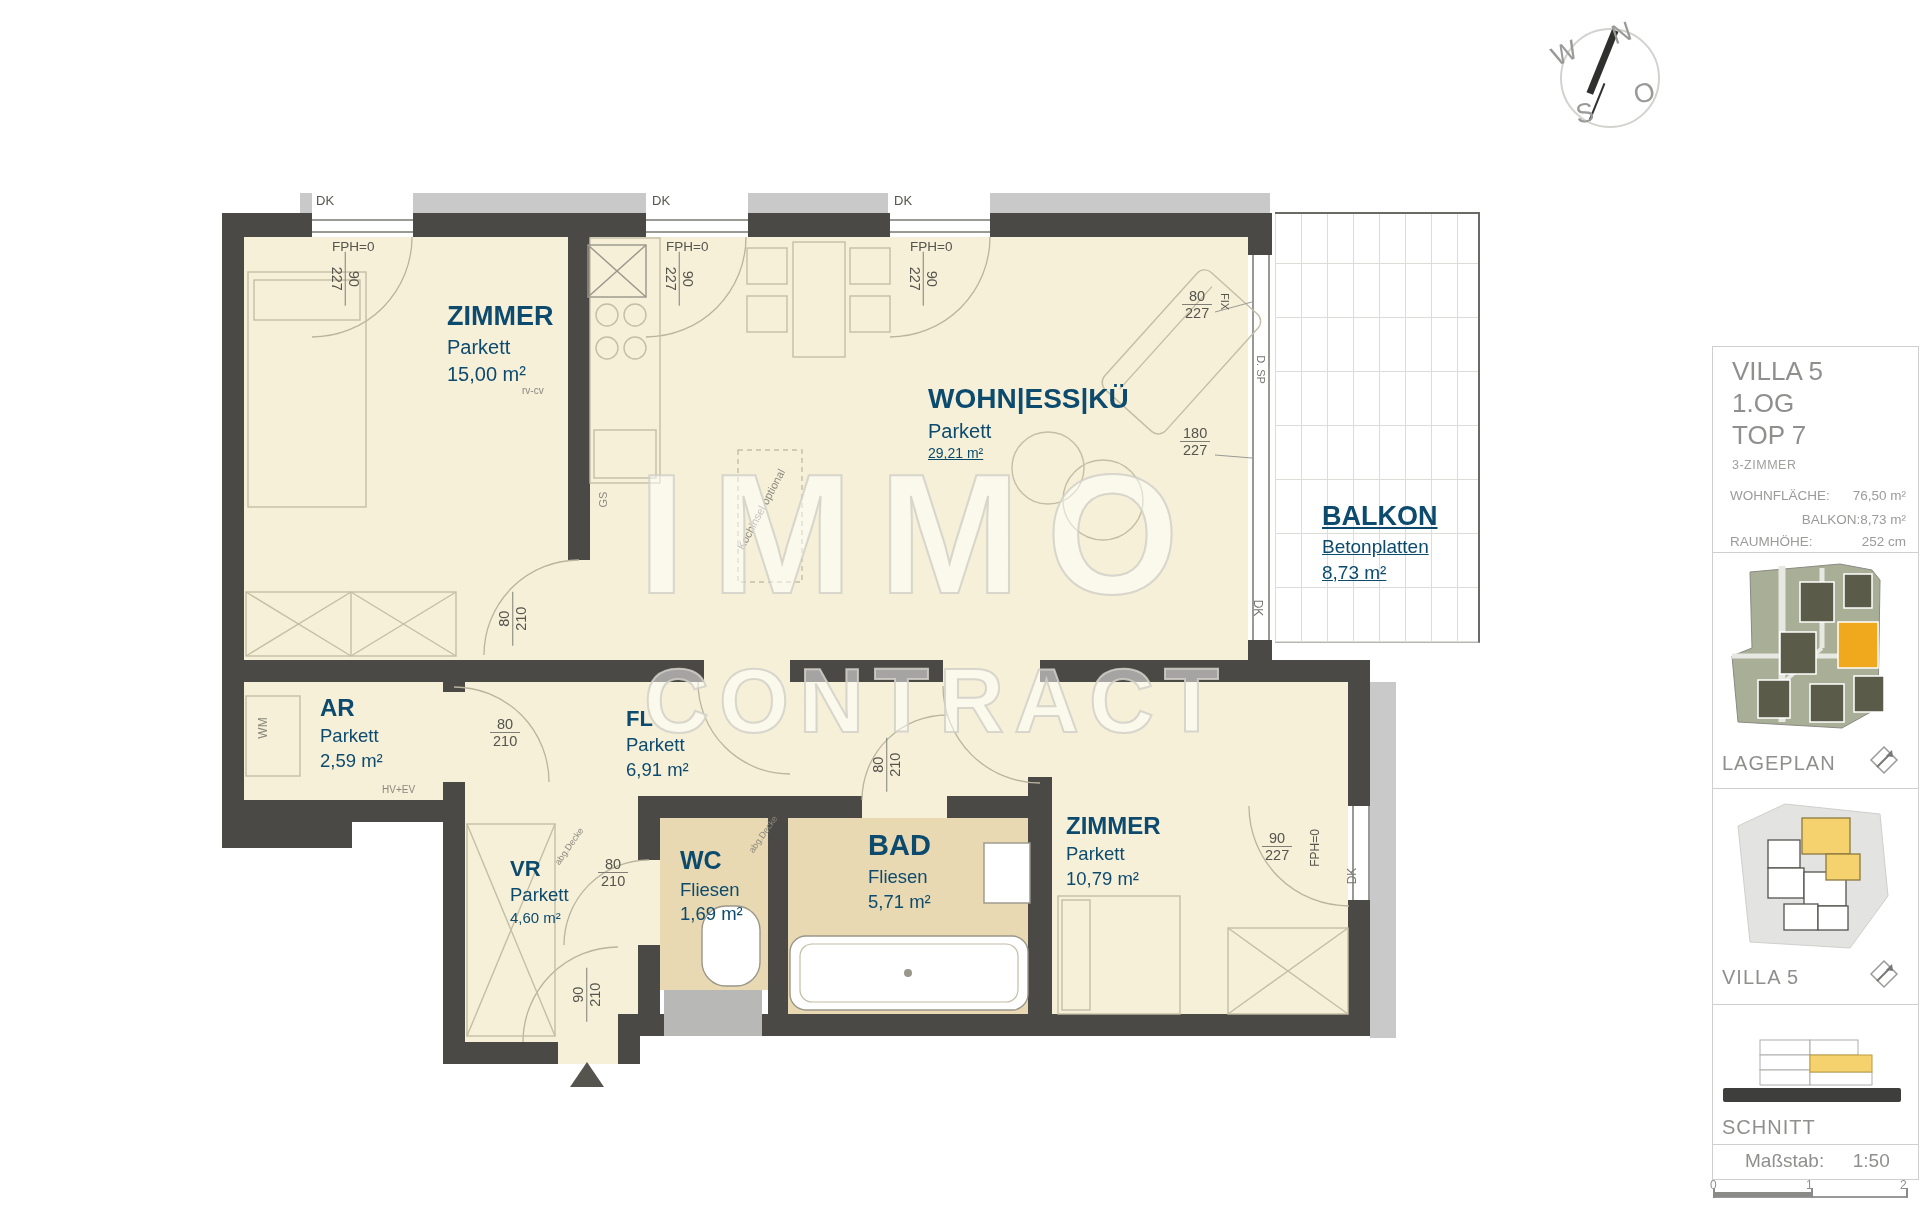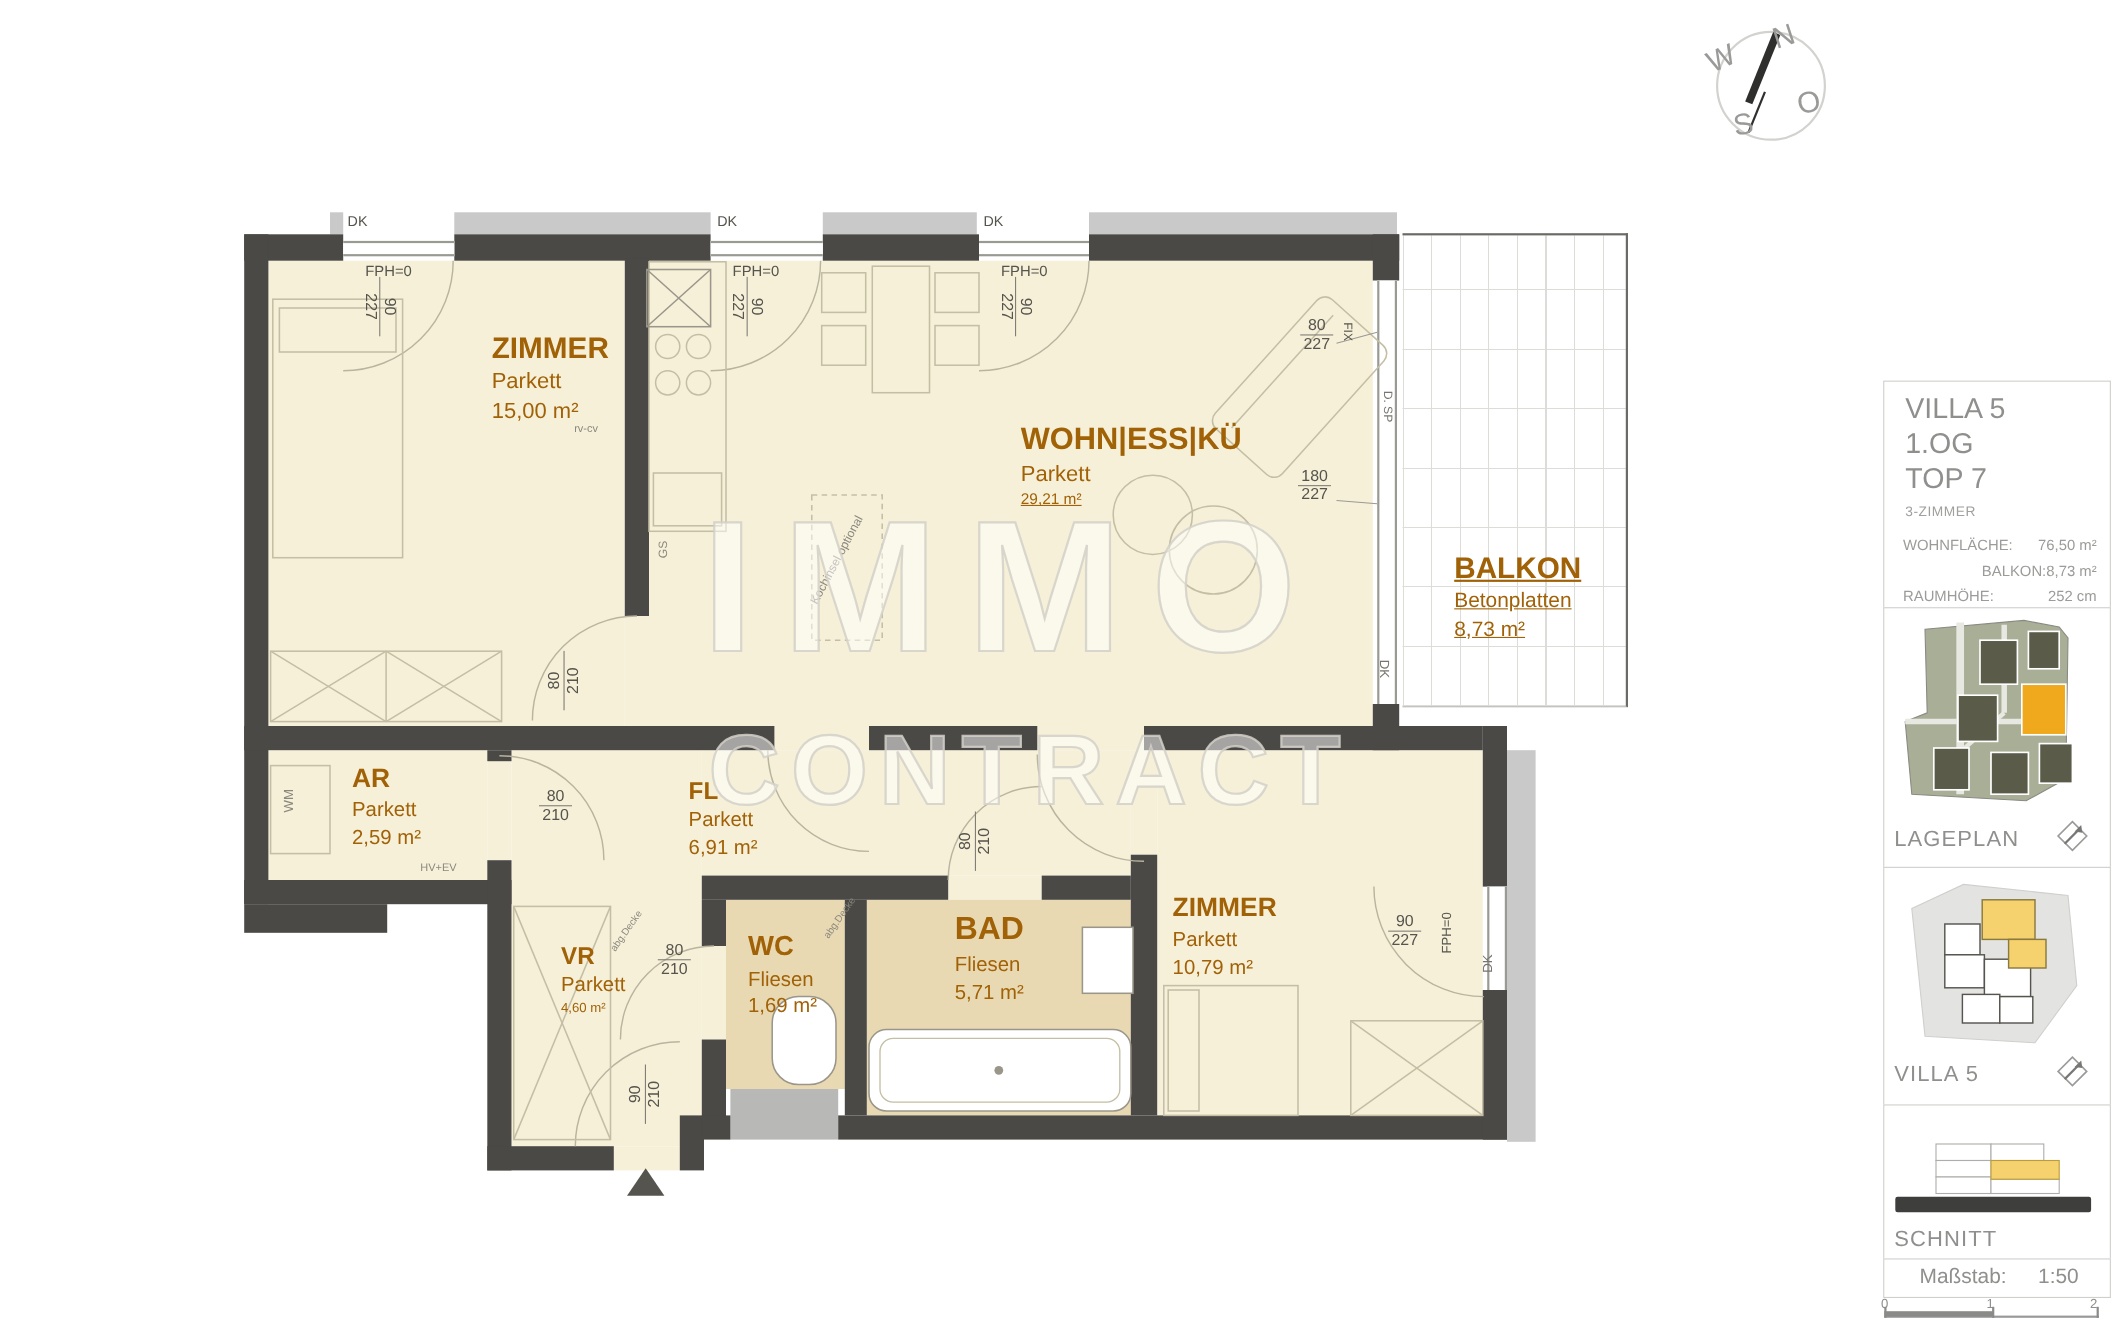--- a/index.html
+++ b/index.html
@@ -9,21 +9,21 @@
   .gband{position:absolute;background:#c9c9c9;z-index:2;}
   .cream{position:absolute;background:#f6f0d9;z-index:1;}
   .tan{position:absolute;background:#e9d9b2;z-index:1;}
   .niche{position:absolute;background:#b8b8b6;z-index:2;}
   .winH{position:absolute;background:#fff;border-top:2px solid #9a9a94;border-bottom:2px solid #9a9a94;z-index:4;}
   .winV{position:absolute;background:#fff;border-left:2px solid #9a9a94;border-right:2px solid #9a9a94;z-index:4;}
   .balcony{position:absolute;left:1275px;top:212px;width:203px;height:428px;z-index:1;
     background:repeating-linear-gradient(90deg,#dcdcd8 0 1px,transparent 1px 26px),
                repeating-linear-gradient(0deg,#dcdcd8 0 1px,transparent 1px 54px),#fff;
     border-top:2px solid #6a6a66;border-right:2px solid #6a6a66;border-bottom:1px solid #b5b5b1;}
-  .roomlbl{position:absolute;color:#a16207;line-height:1.34;z-index:6;}
+  .roomlbl{position:absolute;color:#0c4a6e;line-height:1.34;z-index:6;}
   .roomlbl .rn{font-weight:bold;display:block;}
   .roomlbl .rl{display:block;}
   .dim{position:absolute;color:#55544d;z-index:6;line-height:1.1;}
   .hfrac,.vfrac{position:absolute;font-size:14.5px;line-height:1.12;color:#55544d;text-align:center;z-index:6;transform-origin:center;}
   .hfrac .t,.vfrac .t{display:block;border-bottom:1px solid #807f77;padding:0 3px;}
   .hfrac .b,.vfrac .b{display:block;padding:0 3px;}
   .tiny{position:absolute;color:#8a887e;z-index:6;line-height:1;transform-origin:center;}
   .wmk{position:absolute;z-index:8;font-weight:bold;color:rgba(255,255,255,0.5);
     -webkit-text-stroke:2px rgba(210,208,200,0.85);white-space:nowrap;pointer-events:none;}
   svg.overlay{position:absolute;left:0;top:0;z-index:5;pointer-events:none;}
@@ -227,21 +227,21 @@
     <span class="rl" style="font-size:18.5px;">2,59 m²</span>
   </div>
   <div class="roomlbl" style="left:626px;top:704px;">
     <span class="rn" style="font-size:22px;">FL</span>
     <span class="rl" style="font-size:18.5px;">Parkett</span>
     <span class="rl" style="font-size:18.5px;">6,91 m²</span>
   </div>
   <div class="roomlbl" style="left:510px;top:834px;margin-top:20px;">
     <span class="rn" style="font-size:22px;">VR</span>
     <span class="rl" style="font-size:18.5px;">Parkett</span>
-    <span class="rl" style="font-size:12px;">4,60 m²</span>
+    <span class="rl" style="font-size:15px;">4,60 m²</span>
   </div>
   <div class="roomlbl" style="left:680px;top:844px;">
     <span class="rn" style="font-size:25px;">WC</span>
     <span class="rl" style="font-size:18.5px;">Fliesen</span>
     <span class="rl" style="font-size:18.5px;">1,69 m²</span>
   </div>
   <div class="roomlbl" style="left:868px;top:826px;">
     <span class="rn" style="font-size:29px;">BAD</span>
     <span class="rl" style="font-size:18.5px;">Fliesen</span>
     <span class="rl" style="font-size:18.5px;">5,71 m²</span>

